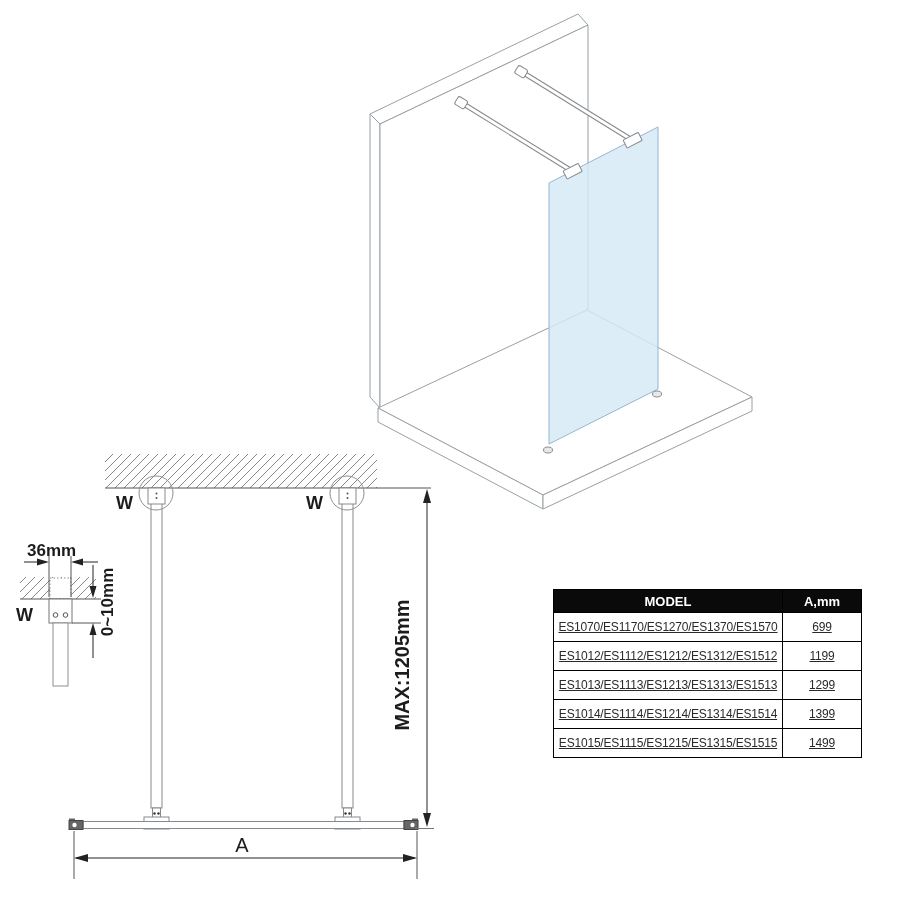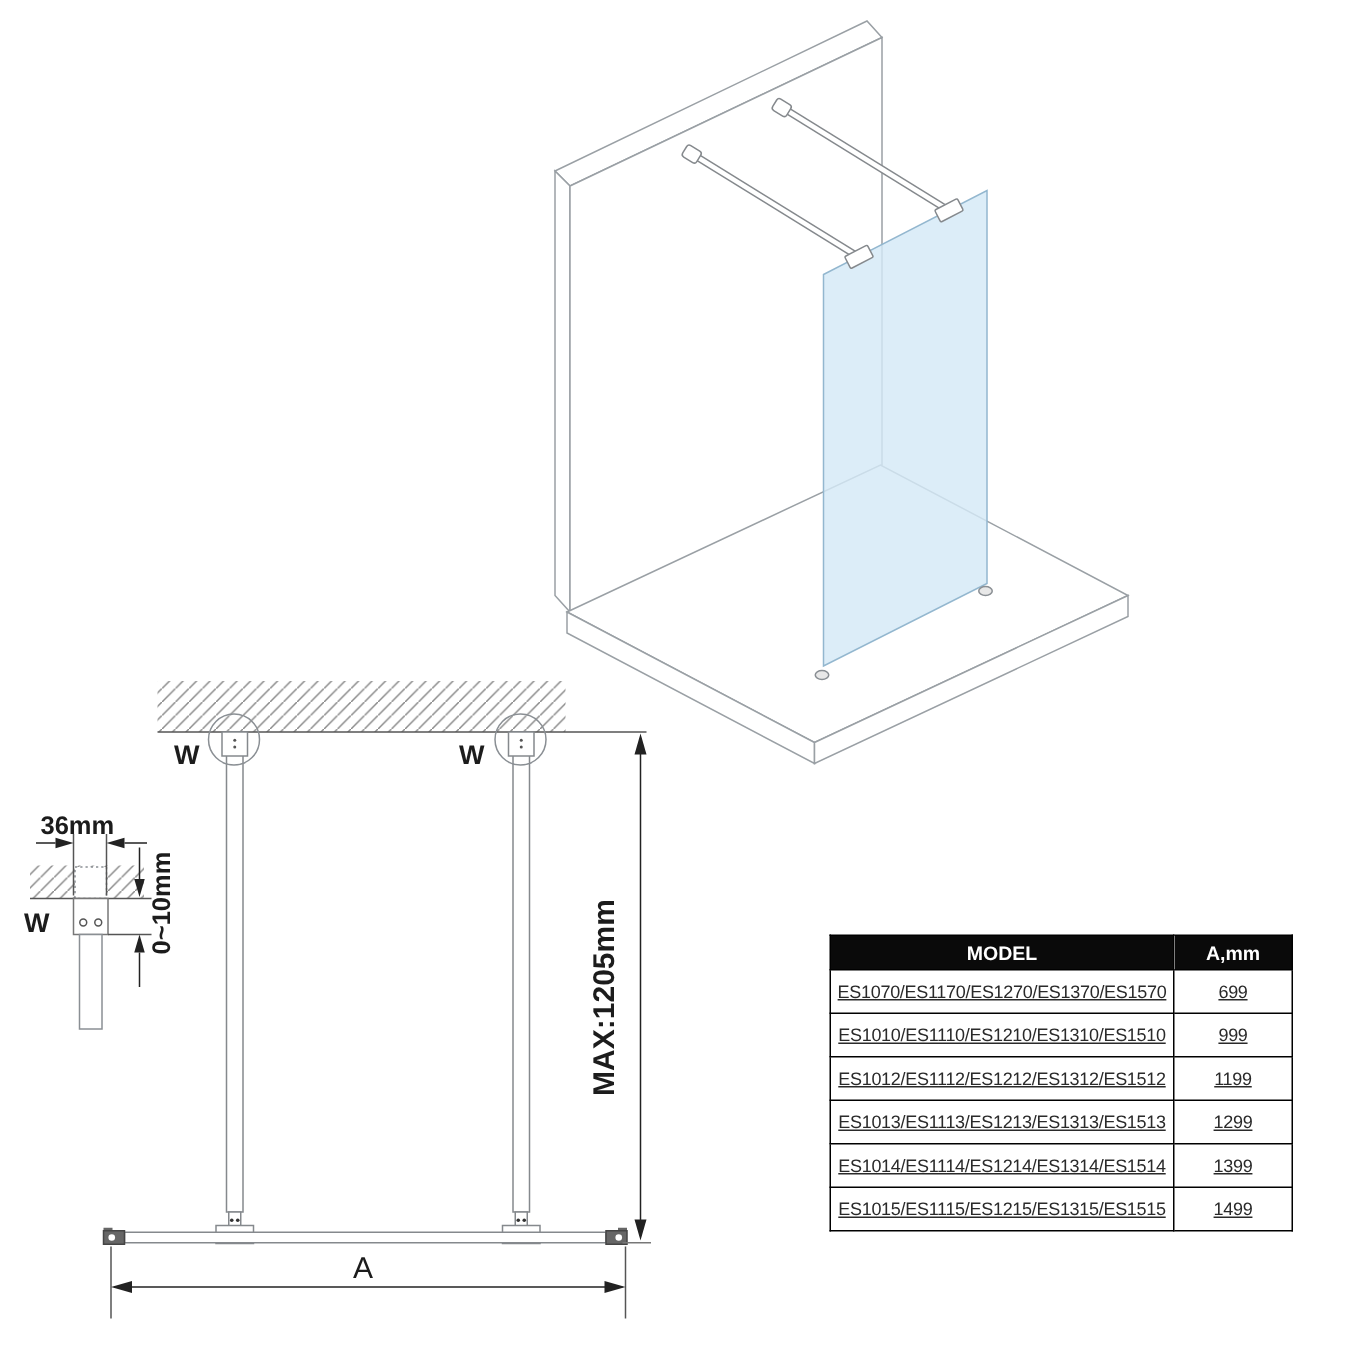--- a/index.html
+++ b/index.html
@@ -5,21 +5,21 @@
   html,body{margin:0;padding:0;}
   body{
     width:900px;height:900px;position:relative;background:#ffffff;
     font-family:"Liberation Sans","DejaVu Sans",sans-serif;overflow:hidden;
   }
   #drawing{position:absolute;left:0;top:0;}
   svg text{fill:#1c1c1c;}
   .dimtext{font-weight:bold;}
   
   #spec-table{
-    position:absolute;left:553px;top:623px;width:308px;
+    position:absolute;left:553px;top:589px;width:308px;
     border-collapse:collapse;table-layout:fixed;
     font-size:12px;color:#2a2a2a;
   }
   #spec-table th,#spec-table td{
     border:1px solid #000;text-align:center;vertical-align:middle;
     padding:0;overflow:hidden;white-space:nowrap;
   }
   #spec-table th{
     background:#0a0a0a;color:#fff;font-size:13px;font-weight:bold;height:22px;
   }
@@ -181,24 +181,20 @@
       <th>MODEL</th>
       <th>A,mm</th>
     </tr>
   </thead>
   <tbody>
     <tr>
       <td>ES1070/ES1170/ES1270/ES1370/ES1570</td>
       <td>699</td>
     </tr>
     <tr>
-      <td>ES1010/ES1110/ES1210/ES1310/ES1510</td>
-      <td>999</td>
-    </tr>
-    <tr>
       <td>ES1012/ES1112/ES1212/ES1312/ES1512</td>
       <td>1199</td>
     </tr>
     <tr>
       <td>ES1013/ES1113/ES1213/ES1313/ES1513</td>
       <td>1299</td>
     </tr>
     <tr>
       <td>ES1014/ES1114/ES1214/ES1314/ES1514</td>
       <td>1399</td>

